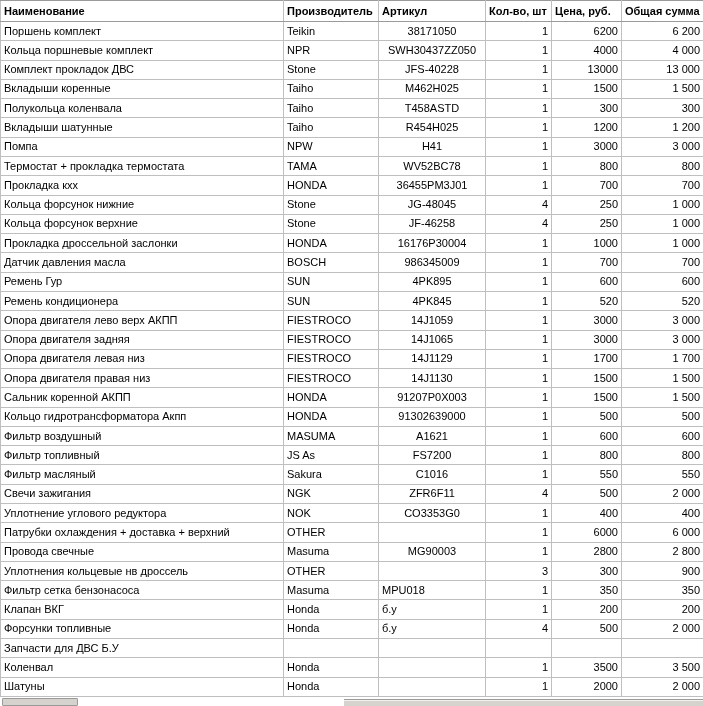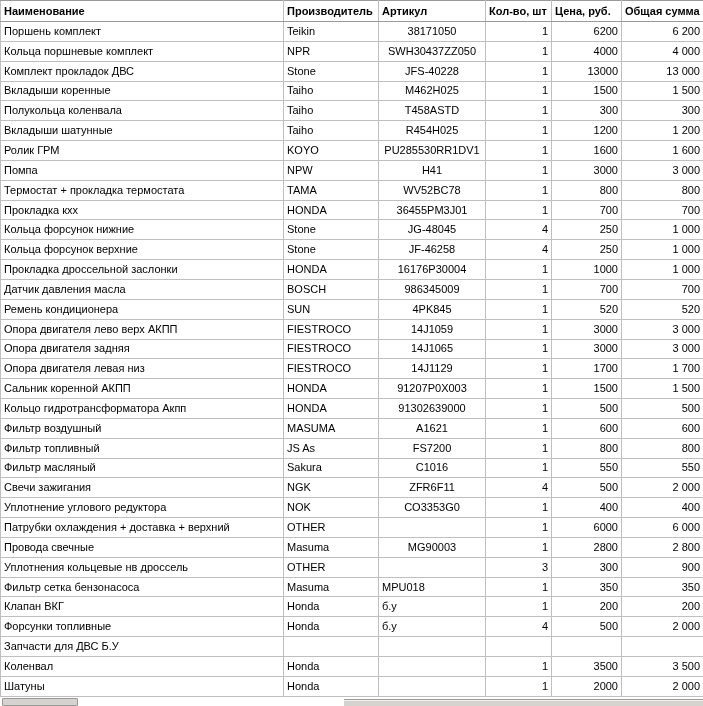--- a/index.html
+++ b/index.html
@@ -136,28 +136,20 @@
         </tr>
         <tr>
           <td class="left">Вкладыши шатунные</td>
           <td class="left">Taiho</td>
           <td class="center">R454H025</td>
           <td class="right">1</td>
           <td class="right">1200</td>
           <td class="right">1 200</td>
         </tr>
         <tr>
-          <td class="left">Ролик ГРМ</td>
-          <td class="left">KOYO</td>
-          <td class="center">PU285530RR1DV1</td>
-          <td class="right">1</td>
-          <td class="right">1600</td>
-          <td class="right">1 600</td>
-        </tr>
-        <tr>
           <td class="left">Помпа</td>
           <td class="left">NPW</td>
           <td class="center">H41</td>
           <td class="right">1</td>
           <td class="right">3000</td>
           <td class="right">3 000</td>
         </tr>
         <tr>
           <td class="left">Термостат + прокладка термостата</td>
           <td class="left">TAMA</td>
@@ -200,20 +192,28 @@
         </tr>
         <tr>
           <td class="left">Датчик давления масла</td>
           <td class="left">BOSCH</td>
           <td class="center">986345009</td>
           <td class="right">1</td>
           <td class="right">700</td>
           <td class="right">700</td>
         </tr>
         <tr>
+          <td class="left">Ремень Гур</td>
+          <td class="left">SUN</td>
+          <td class="center">4PK895</td>
+          <td class="right">1</td>
+          <td class="right">600</td>
+          <td class="right">600</td>
+        </tr>
+        <tr>
           <td class="left">Ремень кондиционера</td>
           <td class="left">SUN</td>
           <td class="center">4PK845</td>
           <td class="right">1</td>
           <td class="right">520</td>
           <td class="right">520</td>
         </tr>
         <tr>
           <td class="left">Опора двигателя лево верх АКПП</td>
           <td class="left">FIESTROCO</td>
@@ -230,20 +230,28 @@
           <td class="right">3000</td>
           <td class="right">3 000</td>
         </tr>
         <tr>
           <td class="left">Опора двигателя левая низ</td>
           <td class="left">FIESTROCO</td>
           <td class="center">14J1129</td>
           <td class="right">1</td>
           <td class="right">1700</td>
           <td class="right">1 700</td>
+        </tr>
+        <tr>
+          <td class="left">Опора двигателя правая низ</td>
+          <td class="left">FIESTROCO</td>
+          <td class="center">14J1130</td>
+          <td class="right">1</td>
+          <td class="right">1500</td>
+          <td class="right">1 500</td>
         </tr>
         <tr>
           <td class="left">Сальник коренной АКПП</td>
           <td class="left">HONDA</td>
           <td class="center">91207P0X003</td>
           <td class="right">1</td>
           <td class="right">1500</td>
           <td class="right">1 500</td>
         </tr>
         <tr>

